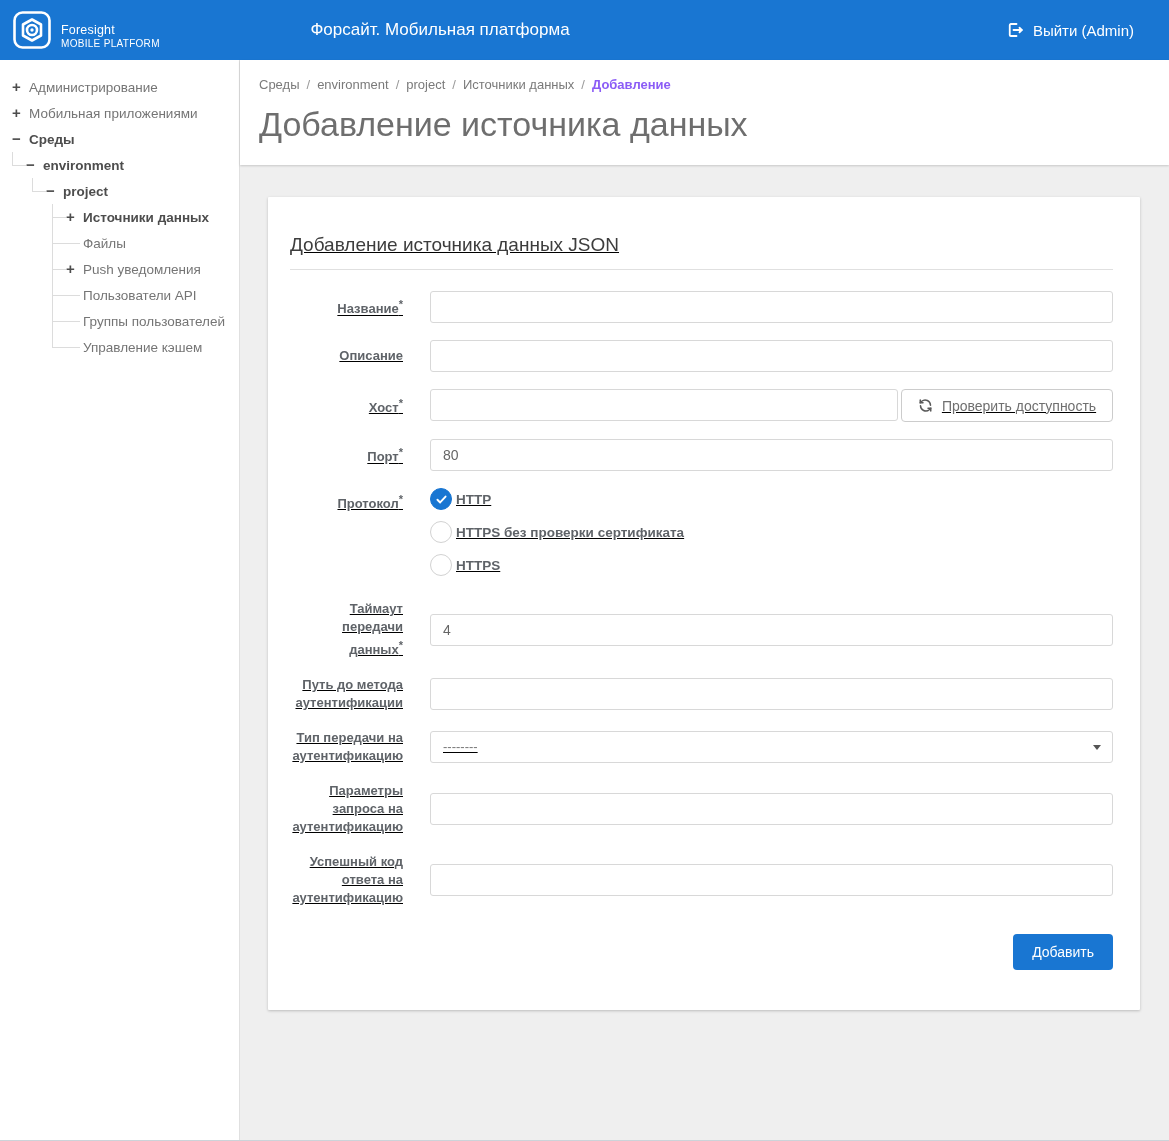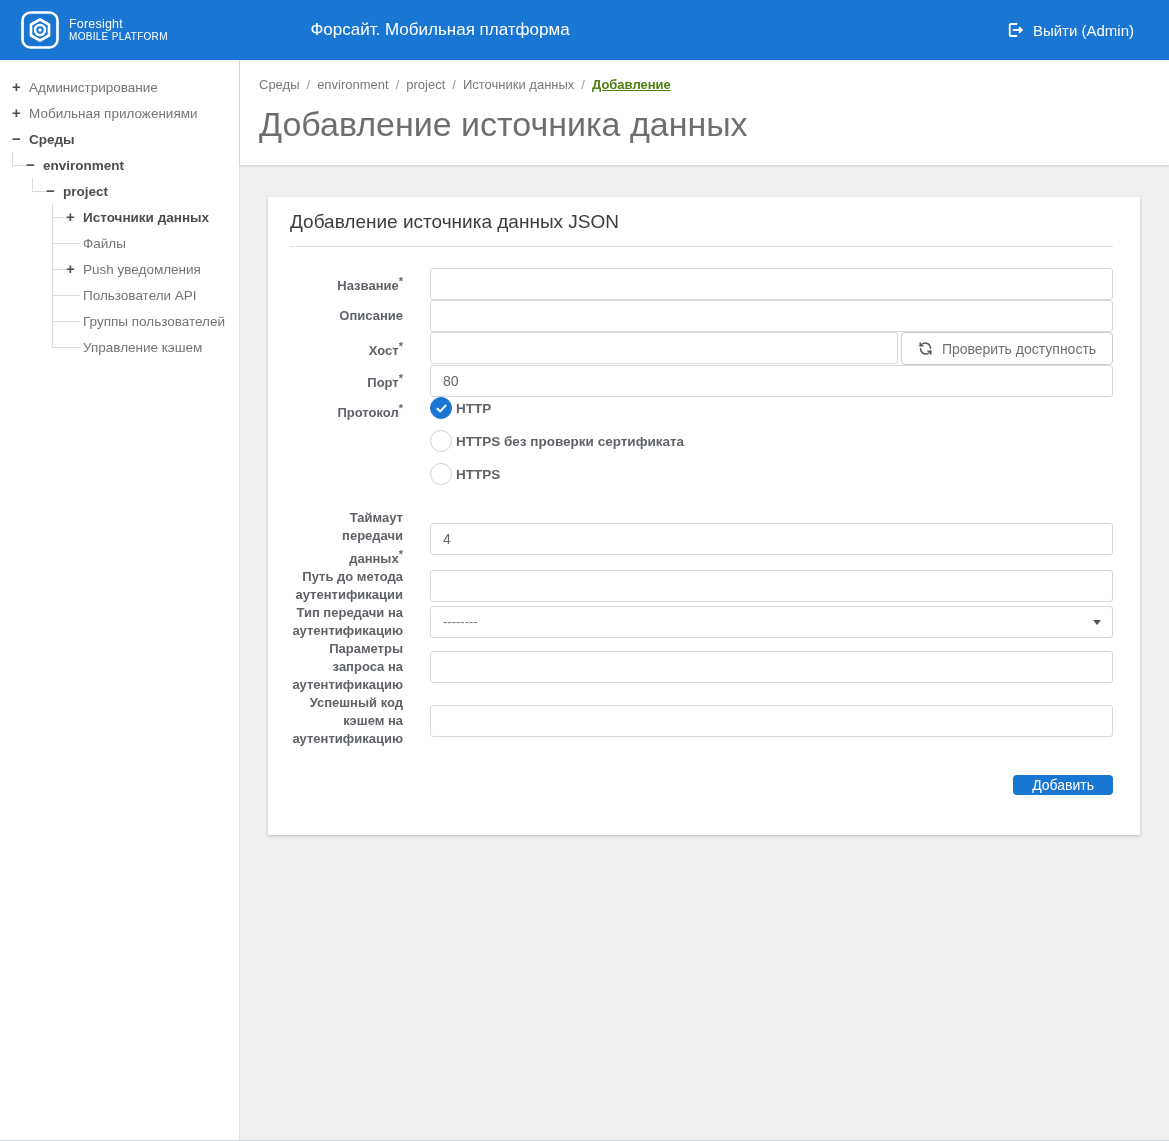--- a/index.html
+++ b/index.html
@@ -3,21 +3,21 @@
 <meta charset="utf-8">
 <style>
   * { margin:0; padding:0; box-sizing:border-box; }
   html,body { background:#e9e9e9; }
   body { font-family:"Liberation Sans","DejaVu Sans",sans-serif; }
   .page { width:1169px; height:1141px; position:relative; background:#fff; overflow:hidden;
           border-bottom:1px solid #ccd3d9; margin:0 auto; }
 
   
   .header { height:60px; background:#1976d2; position:relative; display:flex; align-items:center; }
-  .brand { display:flex; align-items:center; margin-left:21px; }
+  .brand { display:flex; align-items:flex-end; margin-left:13px; }
   .brand-logo { width:38px; height:38px; flex:none; }
   .brand-text { margin-left:10px; color:#fff; line-height:1.15; }
   .brand-line1 { font-size:12.5px; font-weight:400; letter-spacing:.2px; }
   .brand-line2 { font-size:10px; font-weight:400; letter-spacing:.3px; }
   .app-title { position:absolute; left:440px; top:50%; transform:translate(-50%,-50%);
                color:#fff; font-size:17px; white-space:nowrap;text-align:right; }
   .logout { position:absolute; right:35px; top:50%; transform:translateY(-50%);
             display:flex; align-items:center; gap:9px; color:#fff; font-size:15px; cursor:pointer; }
 
   
@@ -40,31 +40,31 @@
   .toggle { width:14px; flex:none; font-size:15px; font-weight:700; color:#4d4d4d; line-height:14px; }
   .t-label { margin-left:3px; }
   .leaf .t-label { margin-left:17px; }
   .tree .bold > .row { font-weight:700; color:#4d4d4d; }
 
   
   .topbar { background:#fff; padding:17px 0 21px 19px; box-shadow:0 1px 2px rgba(0,0,0,.16); position:relative; z-index:2; }
   .breadcrumb { font-size:13px; color:#7a7a7a; display:flex; gap:7px; align-items:center; }
   .crumb { cursor:pointer; }
   .crumb-sep { color:#9a9a9a; }
-  .crumb-current { font-weight:700; color:#4d7c0f;text-decoration:underline; }
+  .crumb-current { font-weight:700; color:#8b5cf6; }
   .page-title { margin-top:13px; font-size:34px; font-weight:400; color:#6e6e6e; }
 
   
   .content { flex:1; background:#efefef; padding:32px 29px 36px 28px; overflow:hidden; }
   .card { background:#fff; box-shadow:0 1px 3px rgba(0,0,0,.22); border-radius:1px;
-          padding:10px 27px 40px 22px; }
+          padding:33px 27px 40px 22px;text-decoration:underline; }
   .card-title { font-size:19px; font-weight:400; color:#3d3d3d; padding:4px 0 13px 0;
                 border-bottom:1px solid #e0e0e0; margin-bottom:21px; }
 
-  .form-row { display:flex; align-items:center; }
+  .form-row { display:flex; align-items:center; margin-bottom:17px; }
   .form-row.top { align-items:flex-start; }
   .form-row.top .row-label { padding-top:2px; }
   .row-label { width:113px; flex:none; text-align:right; font-size:13px; font-weight:700;
                color:#5f6368; line-height:18px; margin-right:27px; }
   .req { font-size:11px; }
   .row-control { flex:1; min-width:0; }
 
   .txt { width:100%; height:32px; border:1px solid #d8d8d8; border-radius:3px;
          padding:0 12px; font-size:14px; color:#666; outline:none; background:#fff;
          font-family:"Liberation Sans","DejaVu Sans",sans-serif; }
@@ -89,21 +89,21 @@
   .checkbox-row { margin-top:10px; margin-bottom:16px; }
 
   .select { position:relative; height:32px; border:1px solid #d8d8d8; border-radius:3px;
             background:#fff; line-height:30px; padding:0 26px 0 12px; font-size:13px;
             color:#777; cursor:pointer; }
   .select-arrow { position:absolute; right:11px; top:50%; margin-top:-2px; width:0; height:0;
                   border-left:4px solid transparent; border-right:4px solid transparent;
                   border-top:5px solid #555; }
 
   .submit-row { margin-top:27px; text-align:right; }
-  .btn-primary { display:inline-block; height:20px; padding:0 19px; background:#1976d2;
+  .btn-primary { display:inline-block; height:36px; padding:0 19px; background:#1976d2;
                  color:#fff; border:none; border-radius:4px; font-size:14px; cursor:pointer;
                  font-family:"Liberation Sans","DejaVu Sans",sans-serif;margin-left:46px; }
 </style>
 </head>
 <body>
 
 <div class="page">
 
   <div class="header">
     <div class="brand">
@@ -298,21 +298,21 @@
               </div>
             </div>
           </div>
 
           <div class="form-row">
             <div class="row-label"><span>Параметры запроса на аутентификацию</span></div>
             <div class="row-control"><input class="txt" type="text" value="" style=""></div>
           </div>
 
           <div class="form-row">
-            <div class="row-label"><span>Успешный код кэшем на аутентификацию</span></div>
+            <div class="row-label"><span>Успешный код ответа на аутентификацию</span></div>
             <div class="row-control"><input class="txt" type="text" value="" style=""></div>
           </div>
 
           <div class="submit-row">
             <button class="btn-primary">Добавить</button>
           </div>
 
         </div>
       </div>
     </div>

